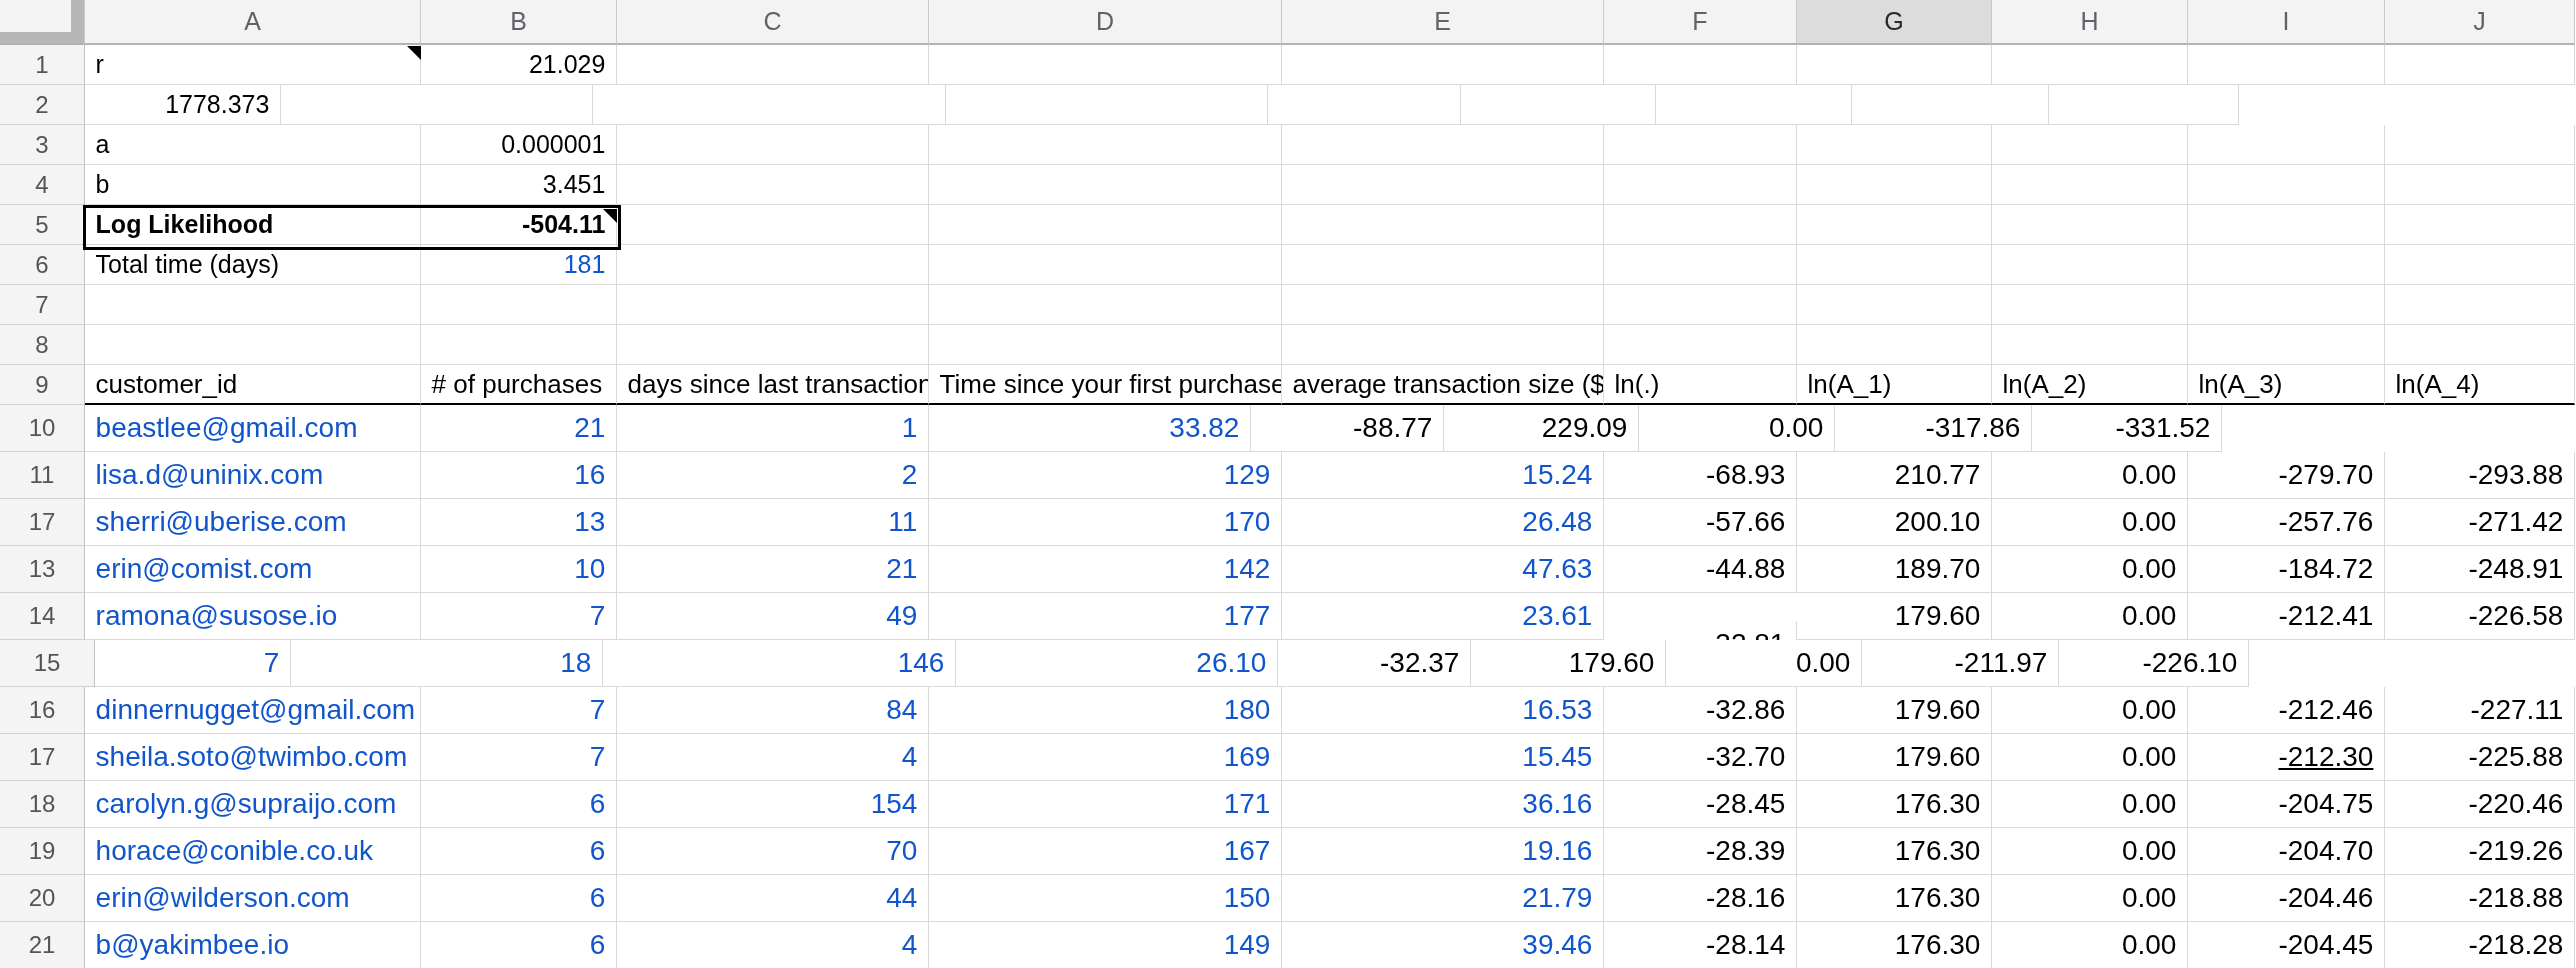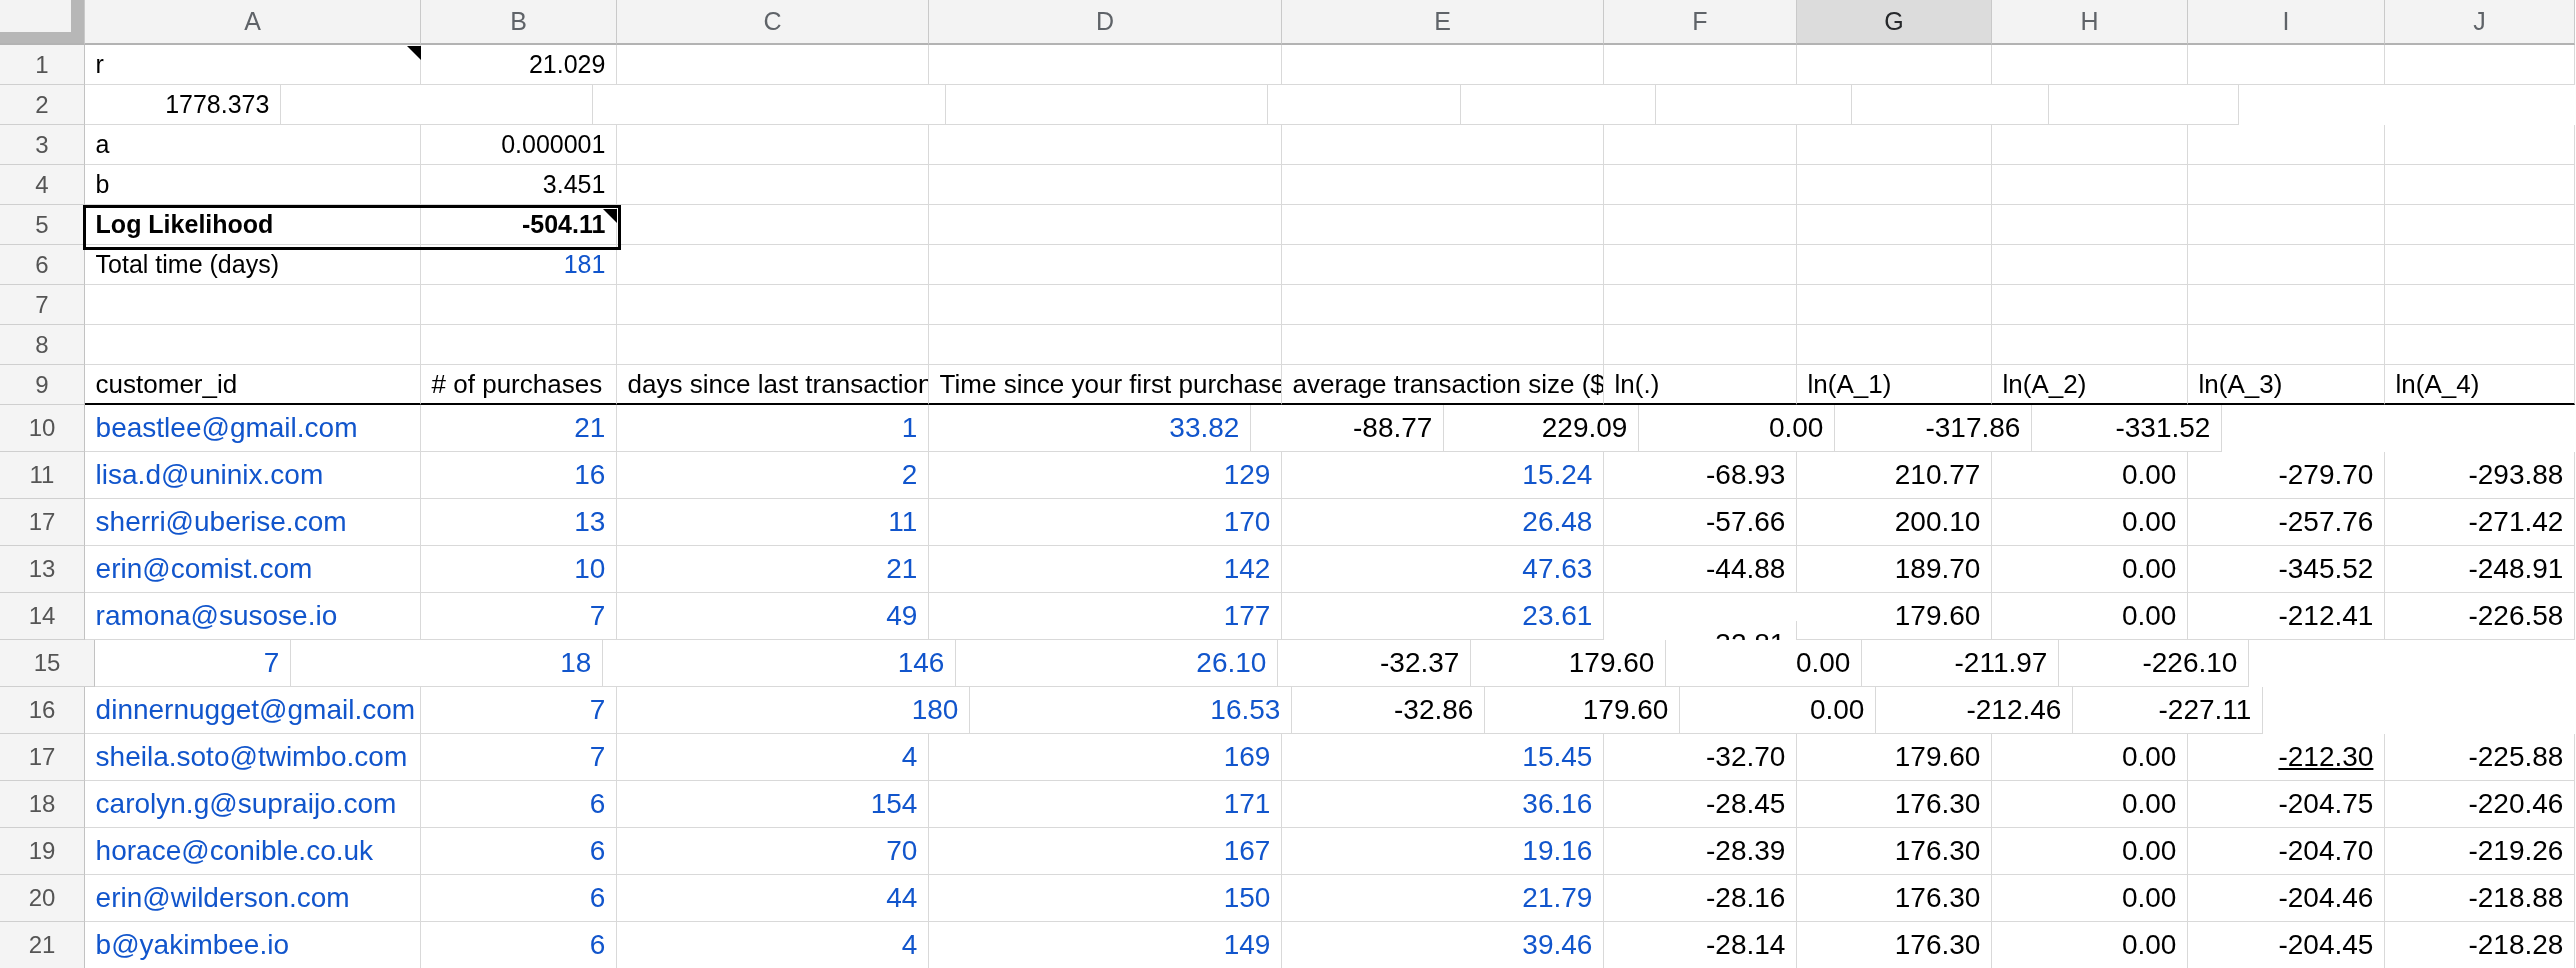--- a/index.html
+++ b/index.html
@@ -215,21 +215,21 @@
       <div class="row data" style="height: 47px;">
         <div class="rh" style="width: 85px;">13</div>
         <div class="cell blue" style="width: 336px;">erin@comist.com</div>
         <div class="cell num blue" style="width: 196px;">10</div>
         <div class="cell num blue" style="width: 312px;">21</div>
         <div class="cell num blue" style="width: 353px;">142</div>
         <div class="cell num blue" style="width: 322px;">47.63</div>
         <div class="cell num" style="width: 193px;">-44.88</div>
         <div class="cell num" style="width: 195px;">189.70</div>
         <div class="cell num" style="width: 196px;">0.00</div>
-        <div class="cell num" style="width: 197px;">-345.52</div>
+        <div class="cell num" style="width: 197px;">-184.72</div>
         <div class="cell num" style="width: 190px;">-248.91</div>
       </div>
       <div class="row data" style="height: 47px;">
         <div class="rh" style="width: 85px;">14</div>
         <div class="cell blue" style="width: 336px;">ramona@susose.io</div>
         <div class="cell num blue" style="width: 196px;">7</div>
         <div class="cell num blue" style="width: 312px;">49</div>
         <div class="cell num blue" style="width: 353px;">177</div>
         <div class="cell num blue" style="width: 322px;">23.61</div>
         <div class="cell num" style="width: 193px; margin-top: 28px;">-32.81</div>
@@ -247,20 +247,21 @@
         <div class="cell num" style="width: 193px;">-32.37</div>
         <div class="cell num" style="width: 195px;">179.60</div>
         <div class="cell num" style="width: 196px;">0.00</div>
         <div class="cell num" style="width: 197px;">-211.97</div>
         <div class="cell num" style="width: 190px;">-226.10</div>
       </div>
       <div class="row data" style="height: 47px;">
         <div class="rh" style="width: 85px;">16</div>
         <div class="cell blue" style="width: 336px;">dinnernugget@gmail.com</div>
         <div class="cell num blue" style="width: 196px;">7</div>
+        <div class="cell num blue" style="width: 312px;">84</div>
         <div class="cell num blue" style="width: 353px;">180</div>
         <div class="cell num blue" style="width: 322px;">16.53</div>
         <div class="cell num" style="width: 193px;">-32.86</div>
         <div class="cell num" style="width: 195px;">179.60</div>
         <div class="cell num" style="width: 196px;">0.00</div>
         <div class="cell num" style="width: 197px;">-212.46</div>
         <div class="cell num" style="width: 190px;">-227.11</div>
       </div>
       <div class="row data" style="height: 47px;">
         <div class="rh" style="width: 85px;">17</div>

